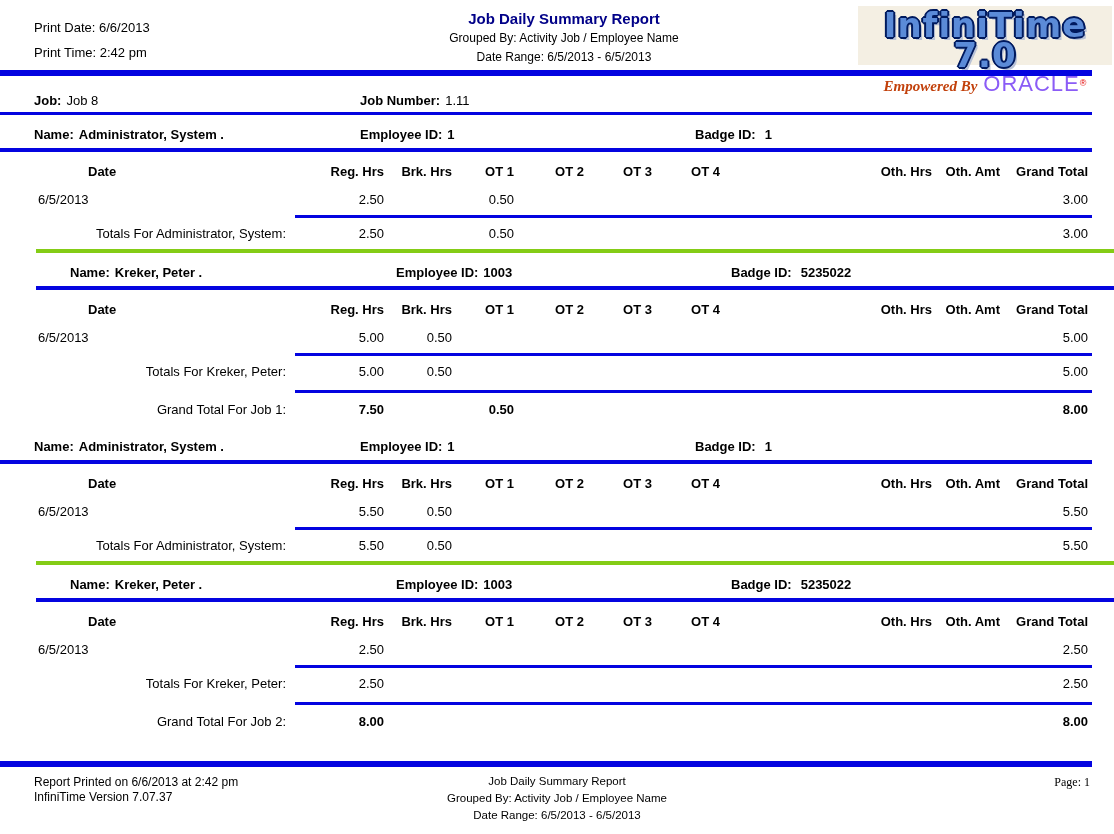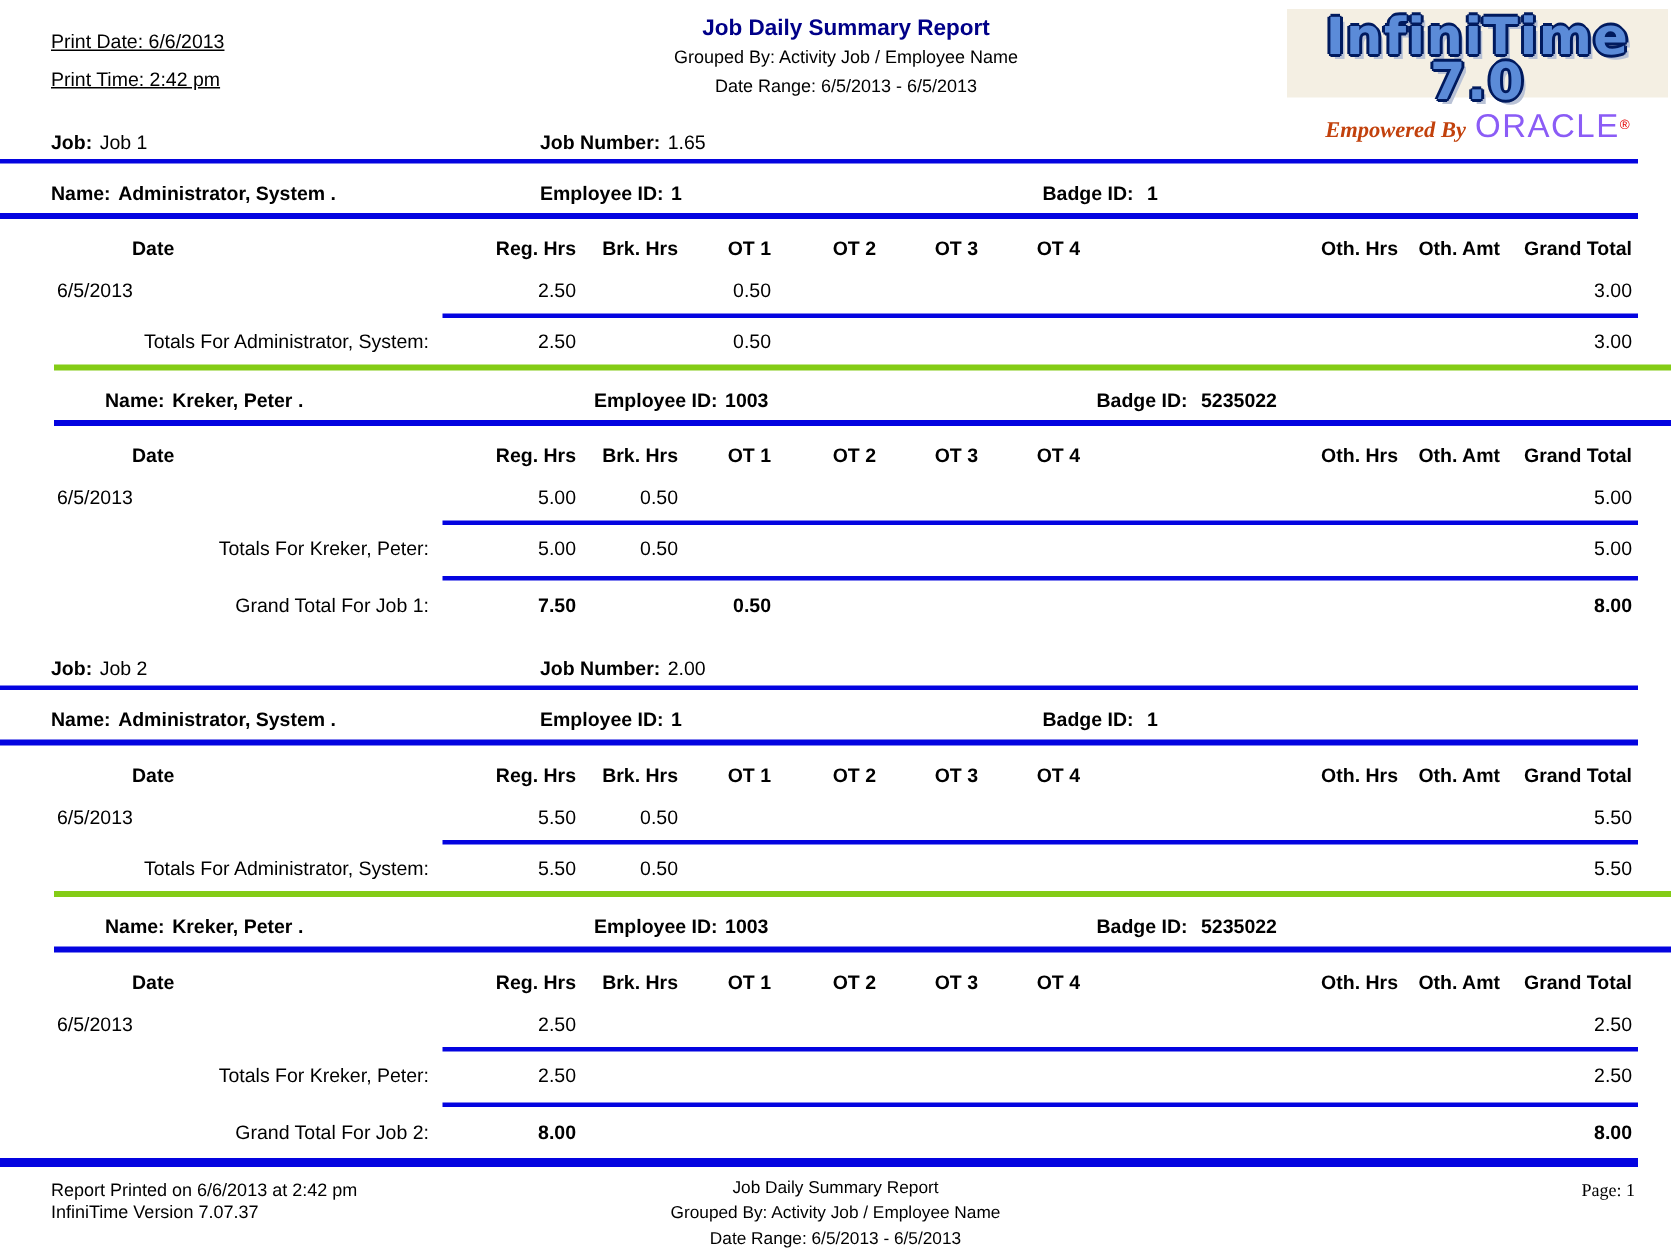--- a/index.html
+++ b/index.html
@@ -7,21 +7,21 @@
     position:relative;
     width:1114px;height:834px;
     font-family:"Liberation Sans",sans-serif;
     font-size:13px;color:#000;
     display:flex;flex-direction:column;
     overflow:hidden;background:#fff;
   }
   
   .hdr{display:grid;grid-template-columns:270px 1fr 256px;padding-top:6px;}
   .hdr-left{padding-left:34px;padding-top:14px;}
-  .hdr-left div{margin-bottom:10px;text-decoration:underline;}
+  .hdr-left div{margin-bottom:10px;}
   .hdr-center{text-align:center;padding-top:4px;}
   .rpt-title{font-weight:bold;font-size:15px;color:#000088;margin-bottom:4px;}
   .rpt-sub{font-size:12px;margin-bottom:5px;}
   .logo{background:#f4efe3;margin-right:2px;padding:4px 8px 3px;height:52px;}
   .logo-name{
     font-family:"DejaVu Sans",sans-serif;font-weight:bold;font-size:34px;
     color:#5b8bd8;letter-spacing:1px;line-height:30px;text-align:center;
     text-shadow:-2px 0 0 #001a5e,2px 0 0 #001a5e,0 -2px 0 #001a5e,0 2px 0 #001a5e,
                 -1px -1px 0 #001a5e,1px 1px 0 #001a5e,-1px 1px 0 #001a5e,1px -1px 0 #001a5e,
                  3px 3px 0 #b9c2d6;
@@ -83,22 +83,22 @@
         <span class="emp-by">Empowered By</span><span class="oracle">ORACLE</span><span class="reg-mark">®</span>
       </div>
     </div>
   </div>
 
   <div class="bar"></div>
 
   <div class="content" id="report-body">
   <div>
     <div class="jobrow">
-      <div class="j1"><span class="blabel">Job:</span><span class="lv">Job 1</span></div>
-      <div><span class="blabel">Job Number:</span><span class="lv">1.65</span></div>
+      <div class="j1"><span class="blabel">Job:</span><span class="lv">Job 8</span></div>
+      <div><span class="blabel">Job Number:</span><span class="lv">1.11</span></div>
     </div>
     <div class="employees">
   <div>
     <div class="namerow">
       <div class="n1"><span>Name:</span><span class="lvb">Administrator, System .</span></div>
       <div><span>Employee ID:</span><span class="lvb">1</span></div>
       <div><span>Badge ID:</span><span class="lvb2">1</span></div>
     </div>
     <div class="grid colhdr">
               <div class="c date-h">Date</div>
@@ -204,24 +204,20 @@
           <div class="c num"></div>
           <div class="c num"></div>
           <div class="c num"></div>
           <div class="c num"></div>
           <div class="c num"></div>
           <div class="c num">8.00</div>
         </div>
   </div>
 
   <div>
-    <div class="jobrow">
-      <div class="j1"><span class="blabel">Job:</span><span class="lv">Job 2</span></div>
-      <div><span class="blabel">Job Number:</span><span class="lv">2.00</span></div>
-    </div>
     <div class="employees">
   <div>
     <div class="namerow">
       <div class="n1"><span>Name:</span><span class="lvb">Administrator, System .</span></div>
       <div><span>Employee ID:</span><span class="lvb">1</span></div>
       <div><span>Badge ID:</span><span class="lvb2">1</span></div>
     </div>
     <div class="grid colhdr">
               <div class="c date-h">Date</div>
               <div class="c num">Reg. Hrs</div>

